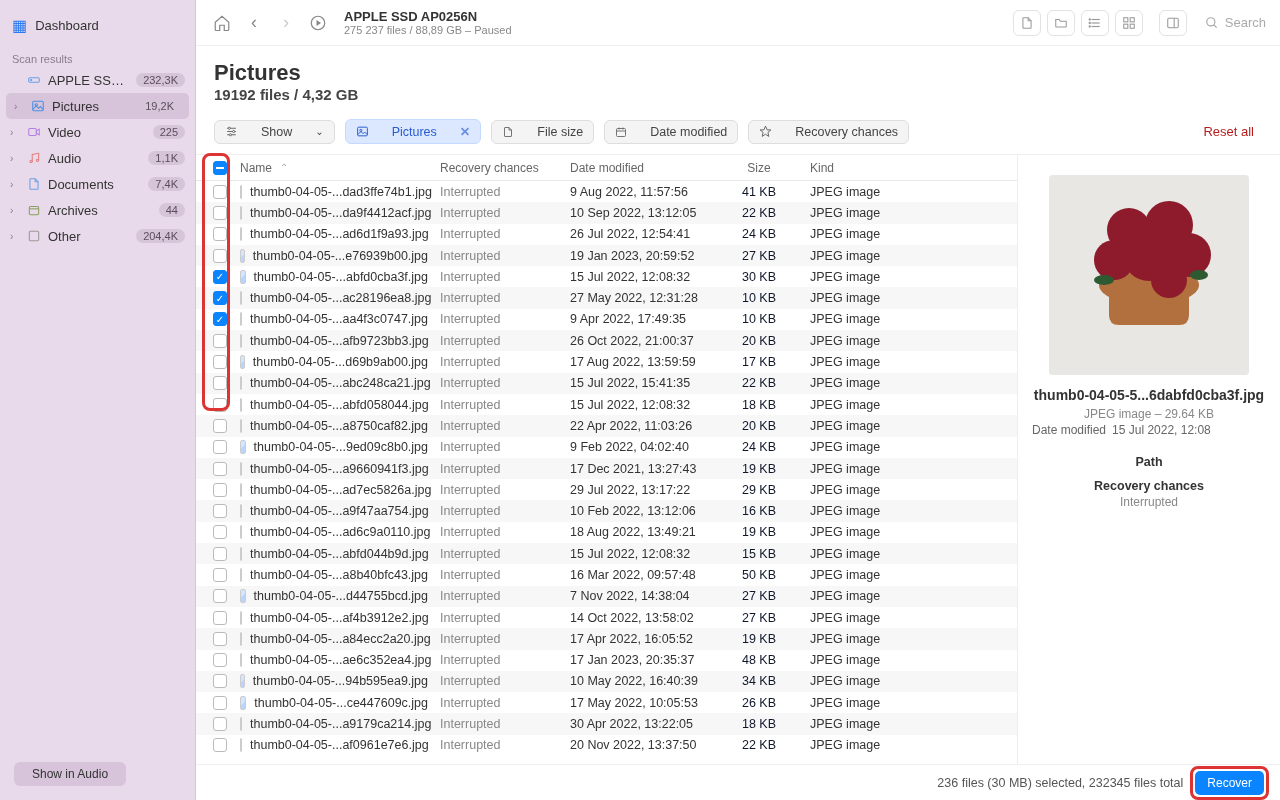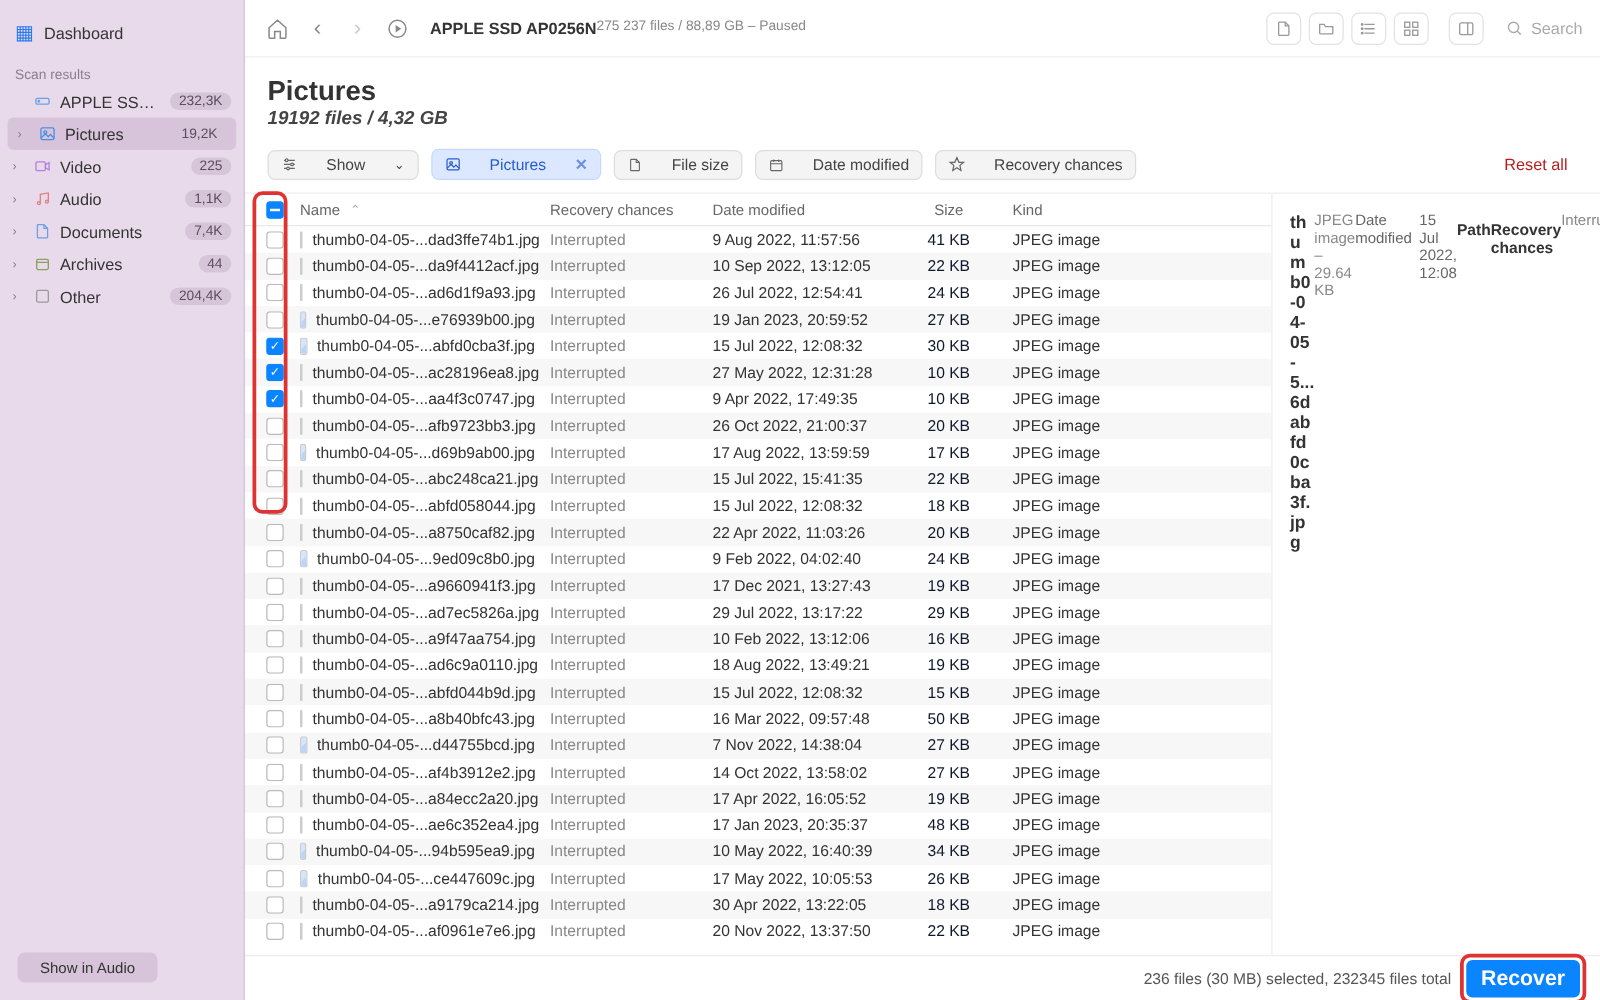--- a/index.html
+++ b/index.html
@@ -13,30 +13,30 @@
 .sb-item .chev { width: 10px; color: #8a7d8e; font-size: 10px; }
 .sb-item .icn { width: 16px; height: 16px; display: inline-flex; align-items: center; justify-content: center; }
 .sb-item .lbl { flex: 1; overflow: hidden; text-overflow: ellipsis; white-space: nowrap; }
 .sb-item .cnt { background: #d6c5d9; color: #5b4d5f; font-size: 11px; padding: 1px 7px; border-radius: 8px; }
 .sb-bottom { margin-top: auto; padding: 8px 14px 14px; }
 .sf-btn { background: #d7c3da; padding: 5px 18px; border-radius: 6px; font-size: 12px; display:inline-block; }
 
 .main { flex: 1; display: flex; flex-direction: column; height: 100%; }
 .topbar { height: 46px; border-bottom: 1px solid #eee; display: flex; align-items: center; padding: 0 14px; gap: 8px; }
 .tb-ico { width: 24px; height: 24px; display:inline-flex; align-items:center; justify-content:center; color:#7a7a7a; border-radius:5px; }
-.tb-title { margin-left: 6px; display:flex; flex-direction:row; }
+.tb-title { margin-left: 6px; display:flex; flex-direction:column; }
 .tb-title .t1 { font-weight: 600; font-size: 13px; }
 .tb-title .t2 { font-size: 11px; color:#888; }
 .tb-spacer { flex:1; }
 .tb-group { display:flex; gap:6px; align-items:center; }
 .tb-chip { width:28px; height:26px; border:1px solid #e2e2e2; border-radius:6px; display:inline-flex; align-items:center; justify-content:center; color:#888; }
 .tb-search { display:flex; align-items:center; gap:6px; color:#aaa; margin-left:10px; font-size:13px; }
 .page-head { padding: 14px 18px 6px; }
 .page-head h1 { font-size: 22px; font-weight:700; }
-.page-head .sub { font-size: 15px; font-weight:600; color:#444;font-style:italic; }
+.page-head .sub { font-size: 15px; font-weight:600; color:#444; }
 .filters { display:flex; align-items:center; gap:10px; padding: 10px 18px; border-bottom:1px solid #eee; }
 .pill { border:1px solid #ddd; background:#f4f4f5; padding:4px 10px; border-radius:6px; display:inline-flex; align-items:center; gap:23px; font-size:12.5px; color:#444; }
 .pill.blue { background:#dbe8ff; border-color:#c5d9ff; color:#2a5ccf; }
 .pill .x { color:#6b90e0; font-weight:600; }
 .reset { margin-left:auto; color:#b91c1c; font-size:13px; margin-right: 8px; }
 
 .content { display:flex; flex:1; min-height:0; }
 .table-wrap { flex:1; display:flex; flex-direction:column; min-width:0; border-right:1px solid #eee; position:relative; }
 .thead { display:flex; align-items:center; height:26px; border-bottom:1px solid #e8e8e8; padding-left: 10px; color:#666; font-size:12px; }
 .thead .col { padding: 0 6px; }
@@ -52,30 +52,30 @@
 .row .col { padding: 0 6px; white-space:nowrap; overflow:hidden; text-overflow:ellipsis; }
 .row .c-rec { color:#888; }
 .row .c-size { color:#0f172a; }
 .chk { width:14px; height:14px; border:1px solid #bbb; border-radius:3px; display:inline-flex; align-items:center; justify-content:center; background:#fff; }
 .chk.on { background:#0a84ff; border-color:#0a84ff; color:#fff; font-size:10px; }
 .chk.ind { background:#0a84ff; border-color:#0a84ff; }
 .chk.ind::after { content:''; width:8px; height:2px; background:#fff; }
 .fimg { width:14px; height:14px; border:1px solid #ccc; border-radius:2px; display:inline-block; margin-right:4px; background:linear-gradient(135deg,#d4e5ff 50%,#b9d5ff 50%); }
 .hl-box { position:absolute; border:3px solid #d33; border-radius:8px; pointer-events:none; }
 
-.rightpanel { width: 262px; padding: 14px 14px 0; display:flex; overflow:hidden; }
+.rightpanel { width: 262px; padding: 14px 14px 0; display:flex; flex-direction:column; overflow:hidden;text-align:center; }
 .preview { width: 200px; height: 200px; margin: 6px auto 12px; border-radius:4px; overflow:hidden; display:flex; align-items:center; justify-content:center; background:#eee; }
 .rp-title { font-weight:600; font-size:14px; margin-bottom:4px; word-break:break-all; }
 .rp-sub { font-size:12px; color:#888; margin-bottom:2px; }
 .rp-row { font-size:12px; color:#666; display:flex; gap:6px; margin-bottom:10px; }
 .rp-h { font-size:12.5px; font-weight:600; margin: 8px 0 2px; }
 .rp-path { font-size:12px; color:#666; line-height:1.45; word-break:break-all; }
 
 .status { height: 36px; border-top:1px solid #eee; display:flex; align-items:center; justify-content:flex-end; gap:12px; padding: 0 16px; font-size:12.5px; color:#555; }
-.recover-btn { background:#0a84ff; color:#fff; padding:5px 12px; border-radius:5px; font-size:17px; font-weight:700; position:relative; }
+.recover-btn { background:#0a84ff; color:#fff; padding:5px 12px; border-radius:5px; font-size:12px; font-weight:400; position:relative; }
 .recover-hl { border:3px solid #d33; border-radius:8px; position:absolute; inset:-5px; pointer-events:none; }
 
 svg { display:block; }
 </style>
 </head>
 <body>
 
 <div class="sidebar">
   <div class="sb-top">
     <div class="sb-title">

